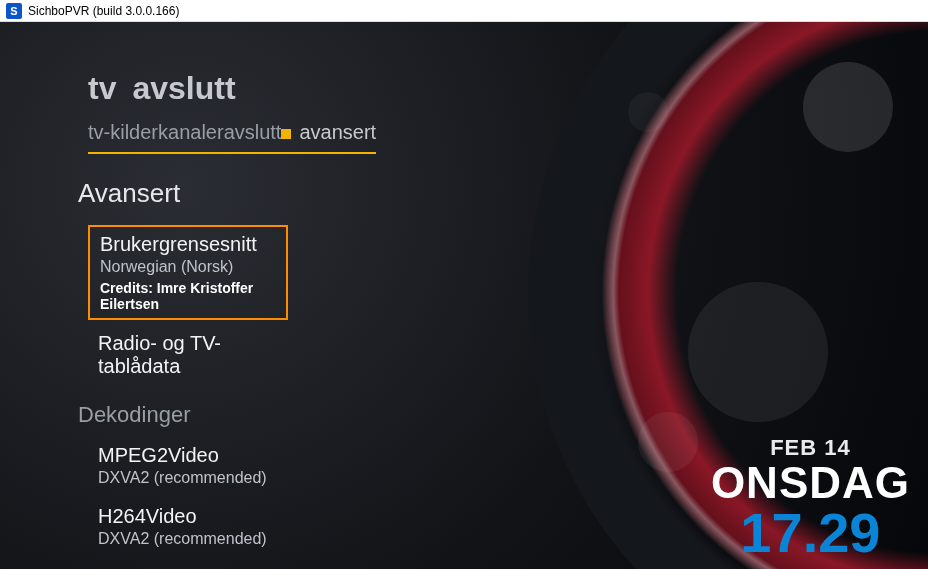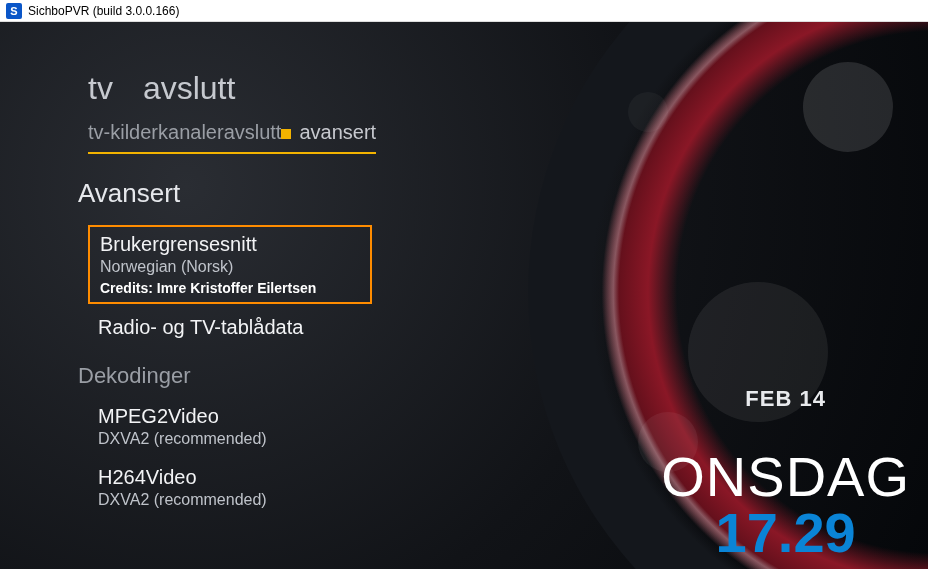--- a/index.html
+++ b/index.html
@@ -62,23 +62,23 @@
   .b4 { width: 40px; height: 40px; top: 70px; right: 260px; background: rgba(255,255,255,0.04); }
 
   
   .nav {
     position: absolute;
     top: 48px; left: 88px;
     color: #c6c9cf;
   }
   .nav-primary {
     font-size: 32px;
-    font-weight: 400;
+    font-weight: 700;
     display: flex;
-    gap: 30px;
+    gap: 16px;
     align-items: baseline;
   }
   .nav-primary .active {
     color: #fff;
     border-bottom: 2px solid #fff;
     padding-bottom: 2px;
   }
   .nav-secondary {
     margin-top: 14px;
     font-size: 20px;
@@ -117,40 +117,40 @@
   .section-label {
     color: #9a9ea5;
     font-size: 22px;
     font-weight: 300;
     margin-bottom: 10px;
   }
   .item {
     padding: 6px 10px;
     margin-left: 10px;
     margin-bottom: 6px;
-    width: 284px;
+    width: 200px;
   }
   .item.highlight {
     border: 2px solid #ff8c00;
   }
   .item .title { font-size: 20px; font-weight: 400; color: #f2f3f5; }
   .item .value { font-size: 16px; color: #bfc3ca; margin-top: 2px; }
   .item .credits { font-size: 14px; font-weight: 600; color: #fff; margin-top: 4px; }
 
   .group { margin-bottom: 18px; }
 
   
   .clock {
     position: absolute;
     right: 18px; bottom: 8px;
     text-align: center;
     color: #e6e8ec;
   }
   .clock .date-small { font-size: 22px; font-weight: 700; color: #e8eaed; letter-spacing: 1px; }
-  .clock .dow { font-size: 56px; font-weight: 400; color: #ffffff; line-height: 1; letter-spacing: 1px; margin-top: 37px; }
+  .clock .dow { font-size: 44px; font-weight: 700; color: #ffffff; line-height: 1; letter-spacing: 1px; }
   .clock .time { font-size: 56px; font-weight: 700; color: #0a84d6; line-height: 1; }
 </style>
 </head>
 <body>
 
 <div class="titlebar">
   <div class="titlebar-icon">S</div>
   <div>SichboPVR (build 3.0.0.166)</div>
 </div>
 

